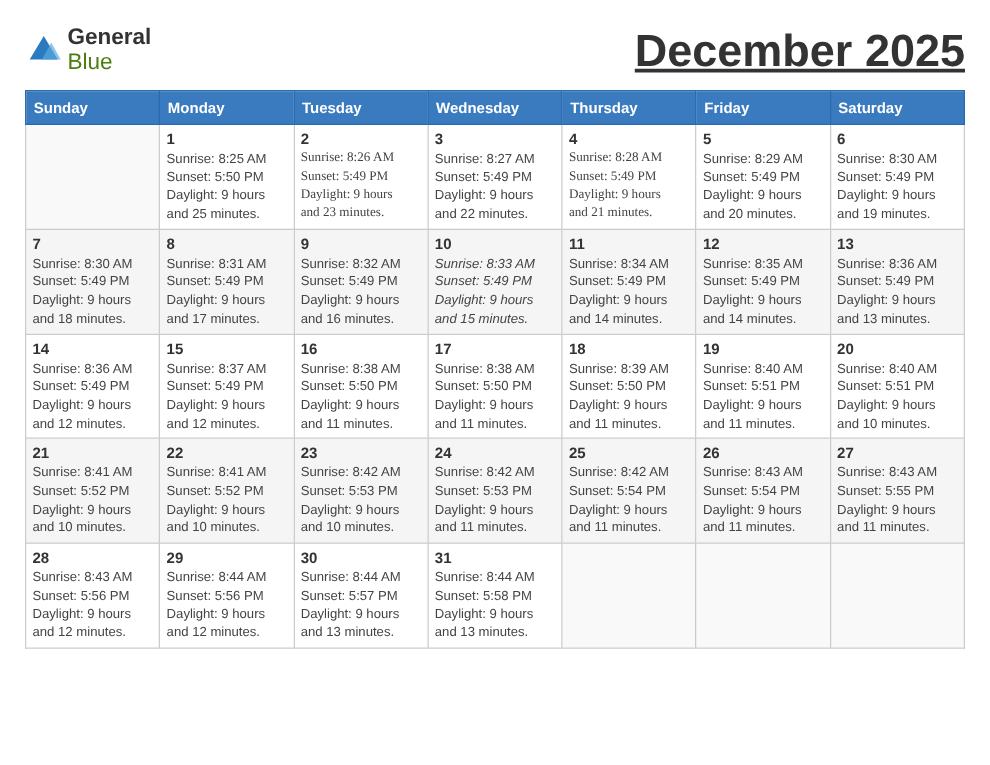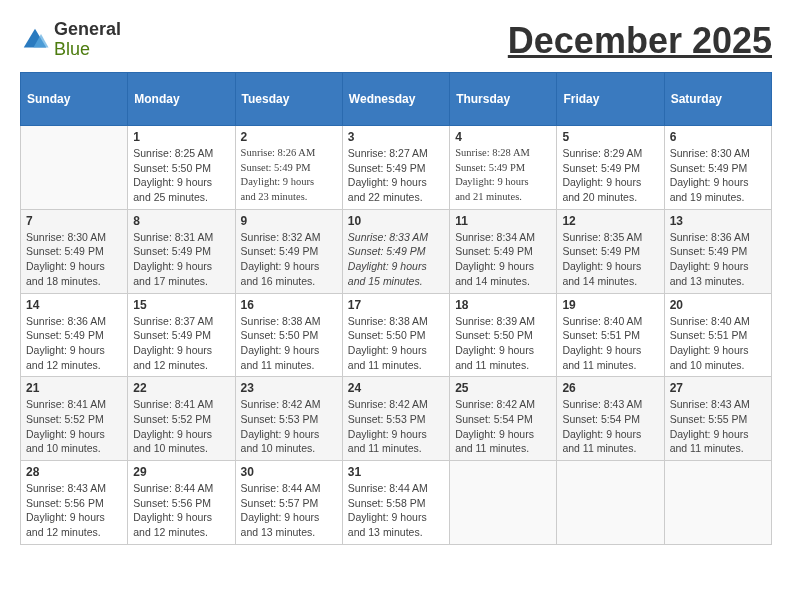--- a/index.html
+++ b/index.html
@@ -55,21 +55,21 @@
     }
     table {
       width: 100%;
       border-collapse: collapse;
       font-size: 11px;
     }
     thead tr th {
       background-color: #3a7abf;
       color: #fff;
       text-align: left;
-      padding: 19px 6px;
+      padding: 6px 6px;
       font-size: 12px;
       font-weight: bold;
       border: 1px solid #2a6aaf;
     }
     tbody tr td {
       border: 1px solid #ccc;
       vertical-align: top;
       padding: 4px 5px;
       width: 107px;
       min-height: 80px;

